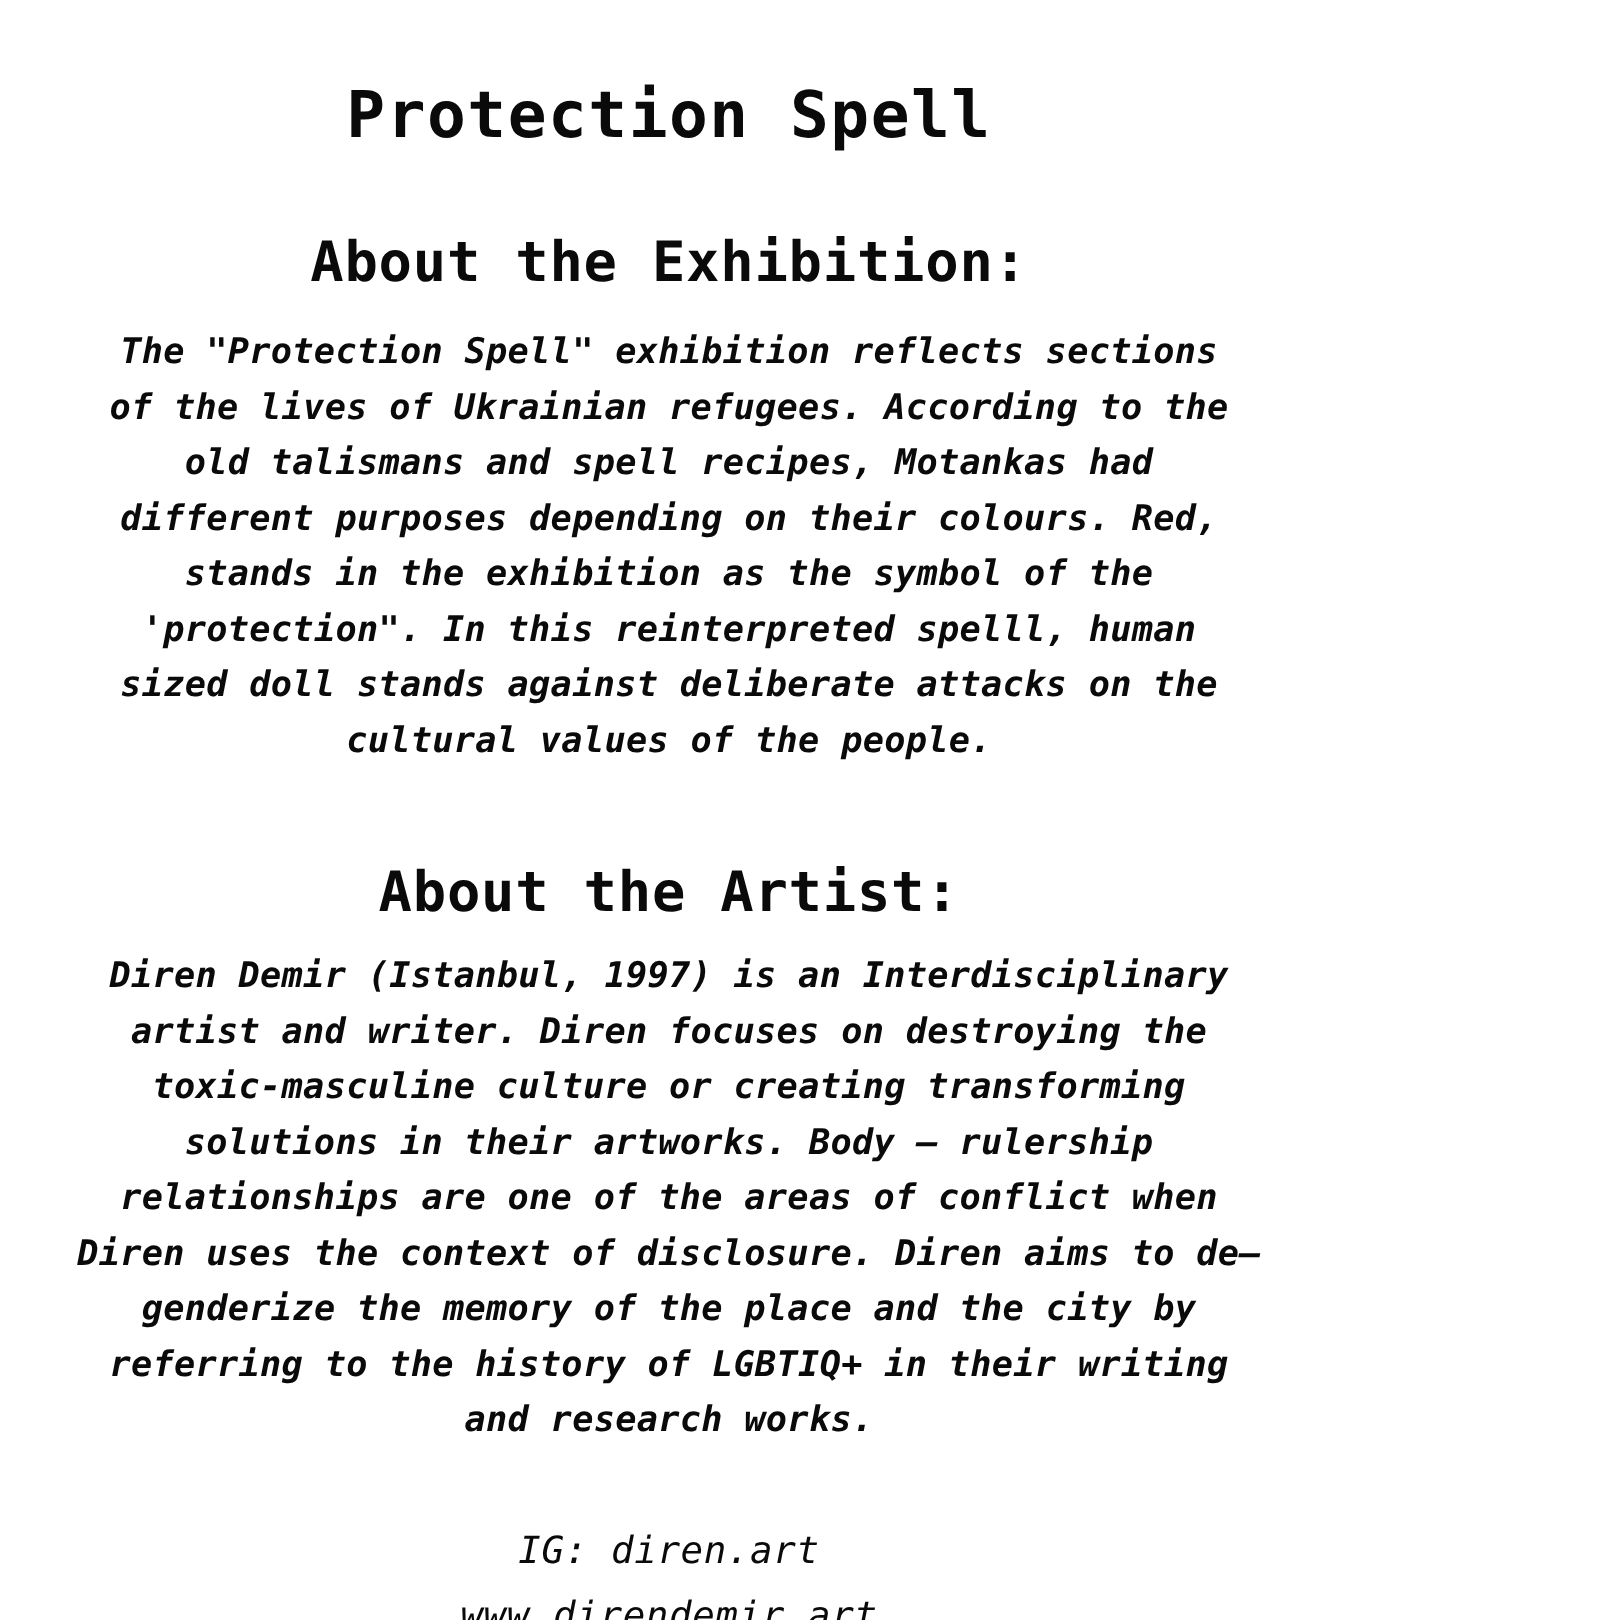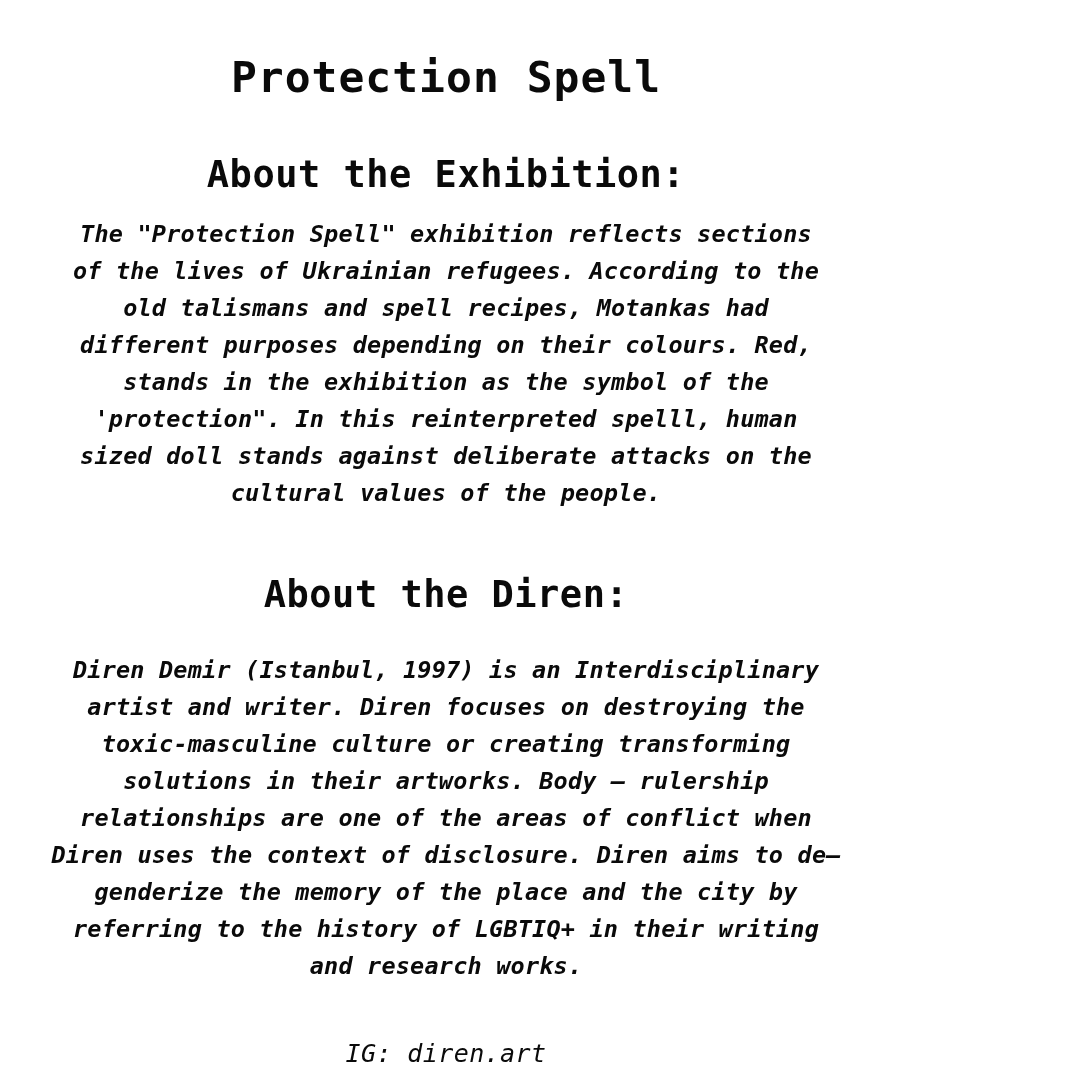--- a/index.html
+++ b/index.html
@@ -57,21 +57,21 @@
   #about-exhibition-section {
     margin-top: 52px;
   }
   #about-exhibition-section .section-body {
     margin-top: 20px;
   }
   #about-artist-section {
     margin-top: 62px;
   }
   #about-artist-section .section-body {
-    margin-top: 36px;
+    margin-top: 16px;
     width: 790px;
     text-align: center;
   }
   .contact {
     margin-top: 55px;
     display: flex;
     flex-direction: column;
     align-items: center;
     gap: 14px;
   }
@@ -88,21 +88,21 @@
 <div class="page">
 
   <h1 class="doc-title">Protection Spell</h1>
 
   <section class="section" id="about-exhibition-section">
     <h2 class="section-heading">About the Exhibition:</h2>
     <p class="section-body">The "Protection Spell" exhibition reflects sections of the lives of Ukrainian refugees. According to the old talismans and spell recipes, Motankas had different purposes depending on their colours. Red, stands in the exhibition as the symbol of the 'protection". In this reinterpreted spelll, human sized doll stands against deliberate attacks on the cultural values of the people.</p>
   </section>
 
   <section class="section" id="about-artist-section">
-    <h2 class="section-heading">About the Diren:</h2>
+    <h2 class="section-heading">About the Artist:</h2>
     <p class="section-body">Diren Demir (Istanbul, 1997) is an Interdisciplinary artist and writer. Diren focuses on destroying the toxic-masculine culture or creating transforming solutions in their artworks. Body — rulership relationships are one of the areas of conflict when Diren uses the context of disclosure. Diren aims to de—genderize the memory of the place and the city by referring to the history of LGBTIQ+ in their writing and research works.</p>
   </section>
 
   <div class="contact">
     <div class="contact-line">IG: diren.art</div>
     <div class="contact-line">www.direndemir.art</div>
   </div>
 
 </div>
 

